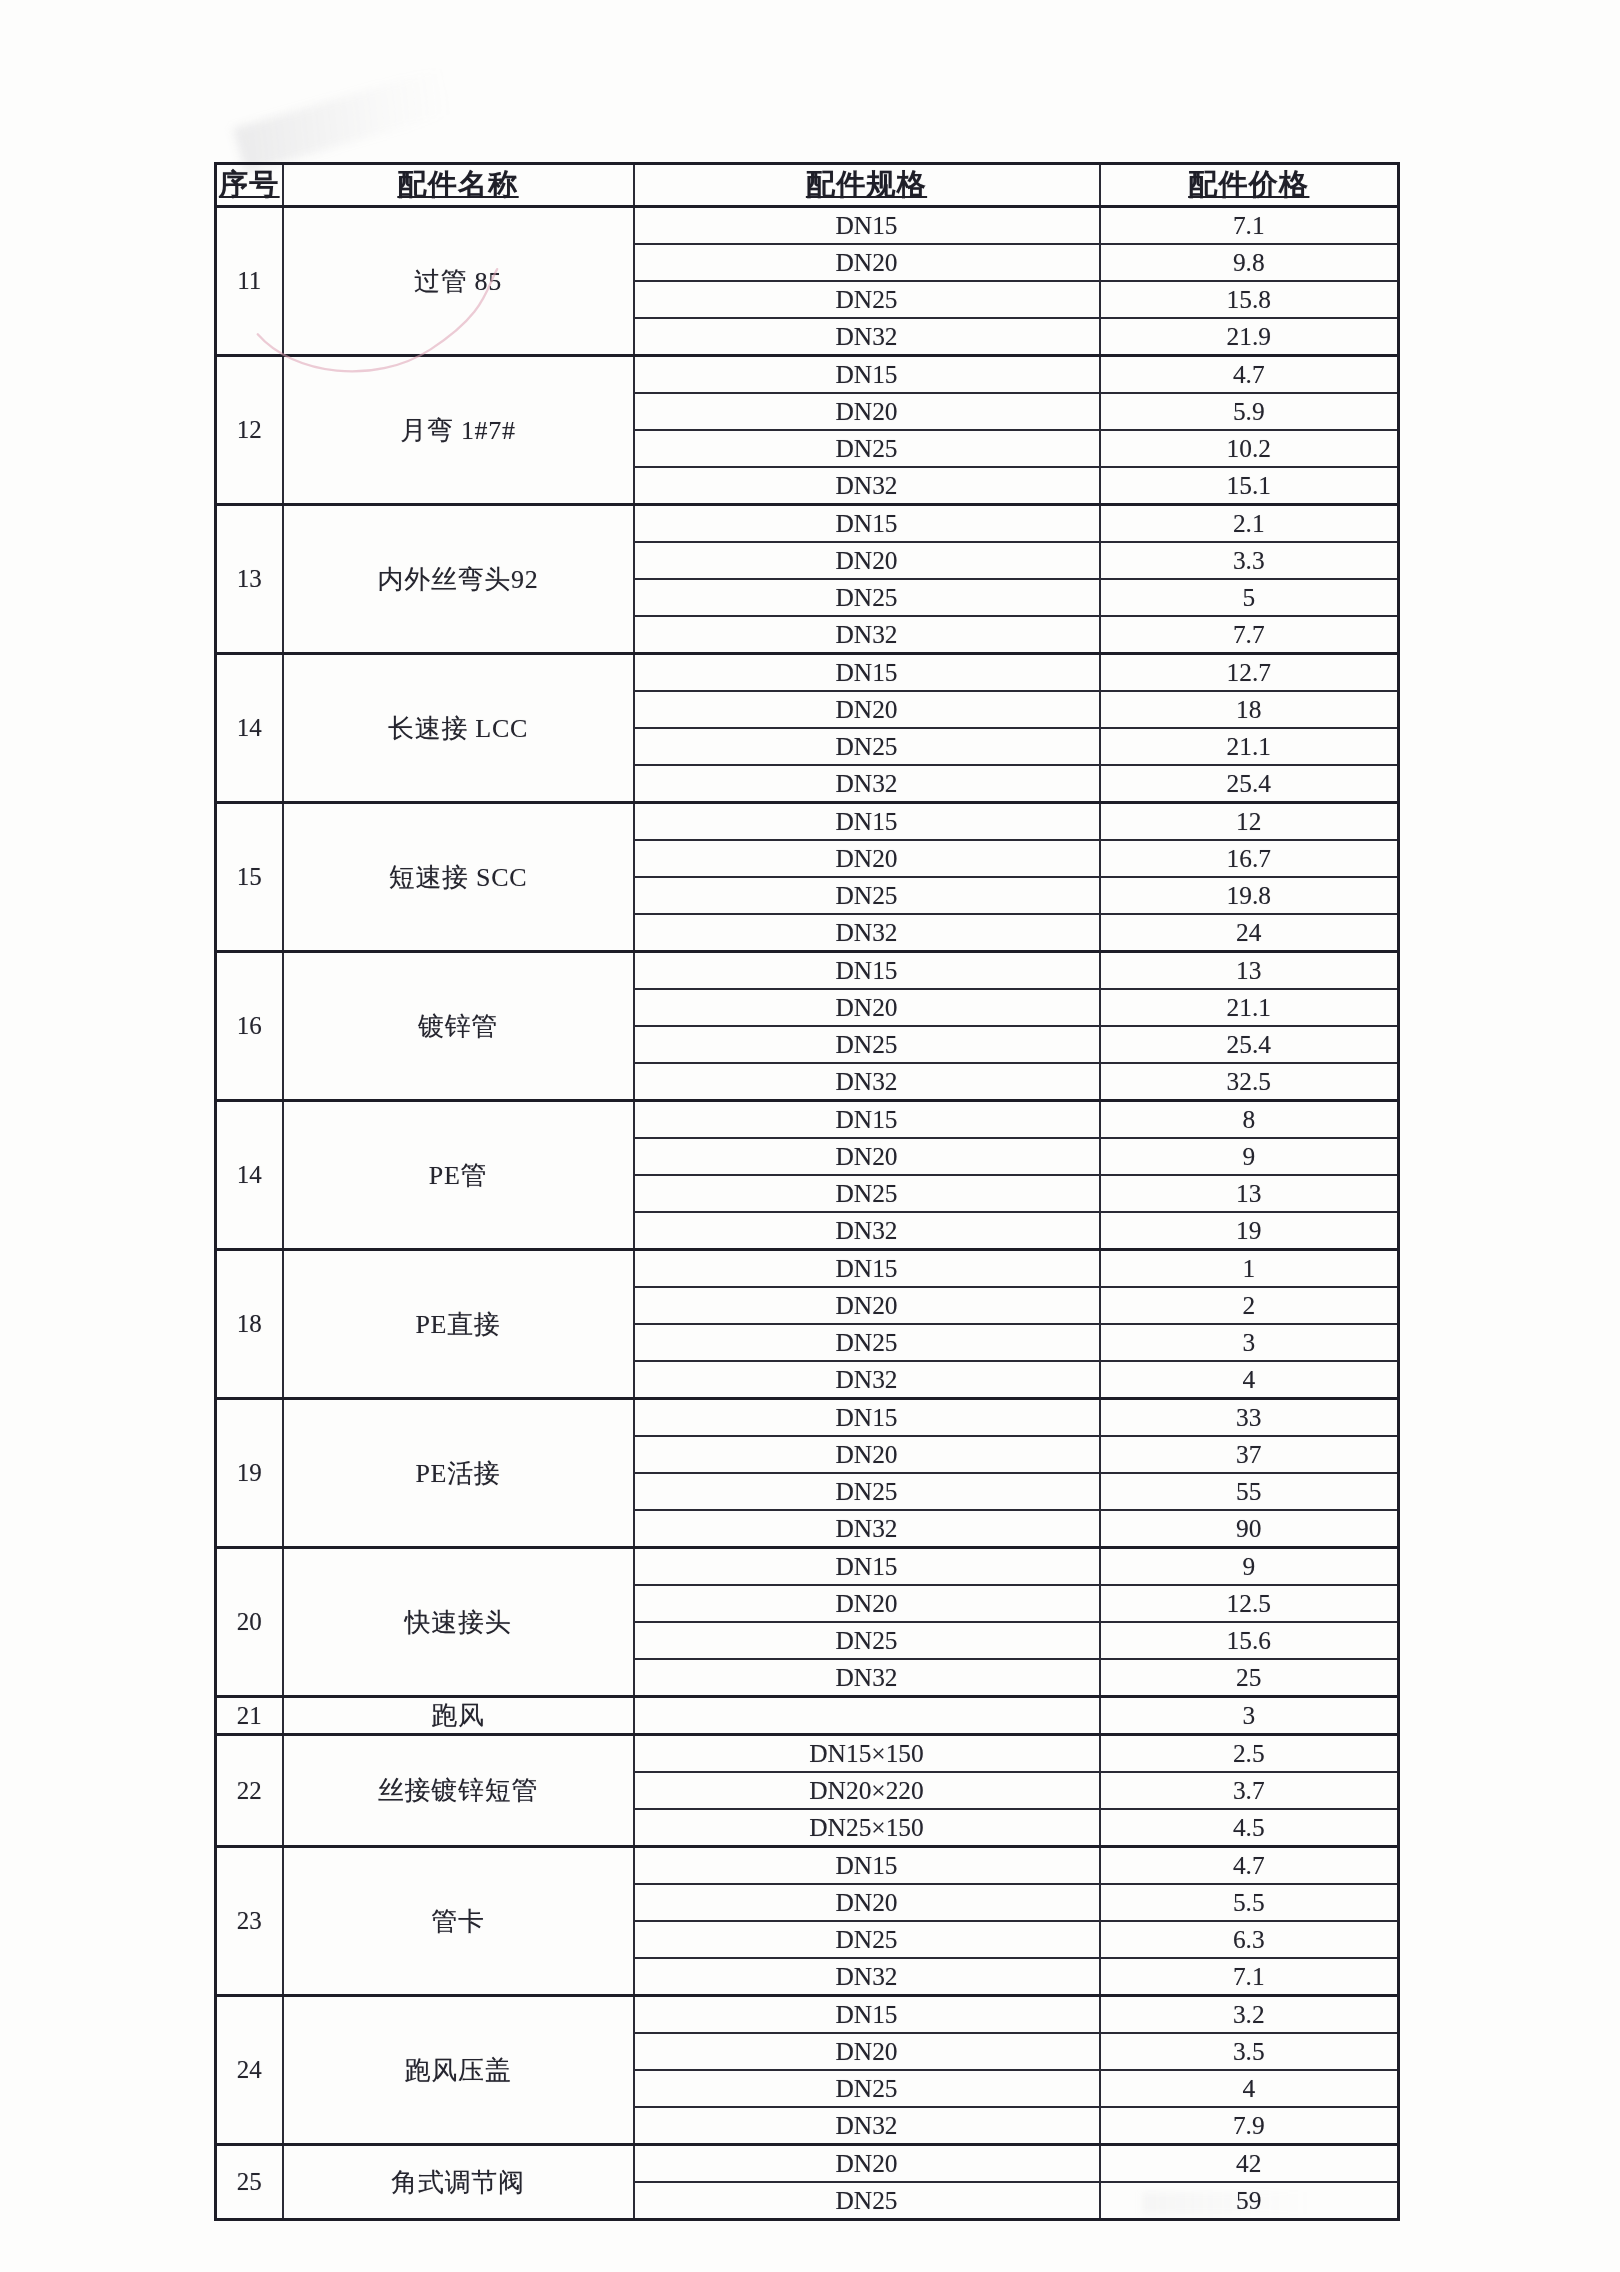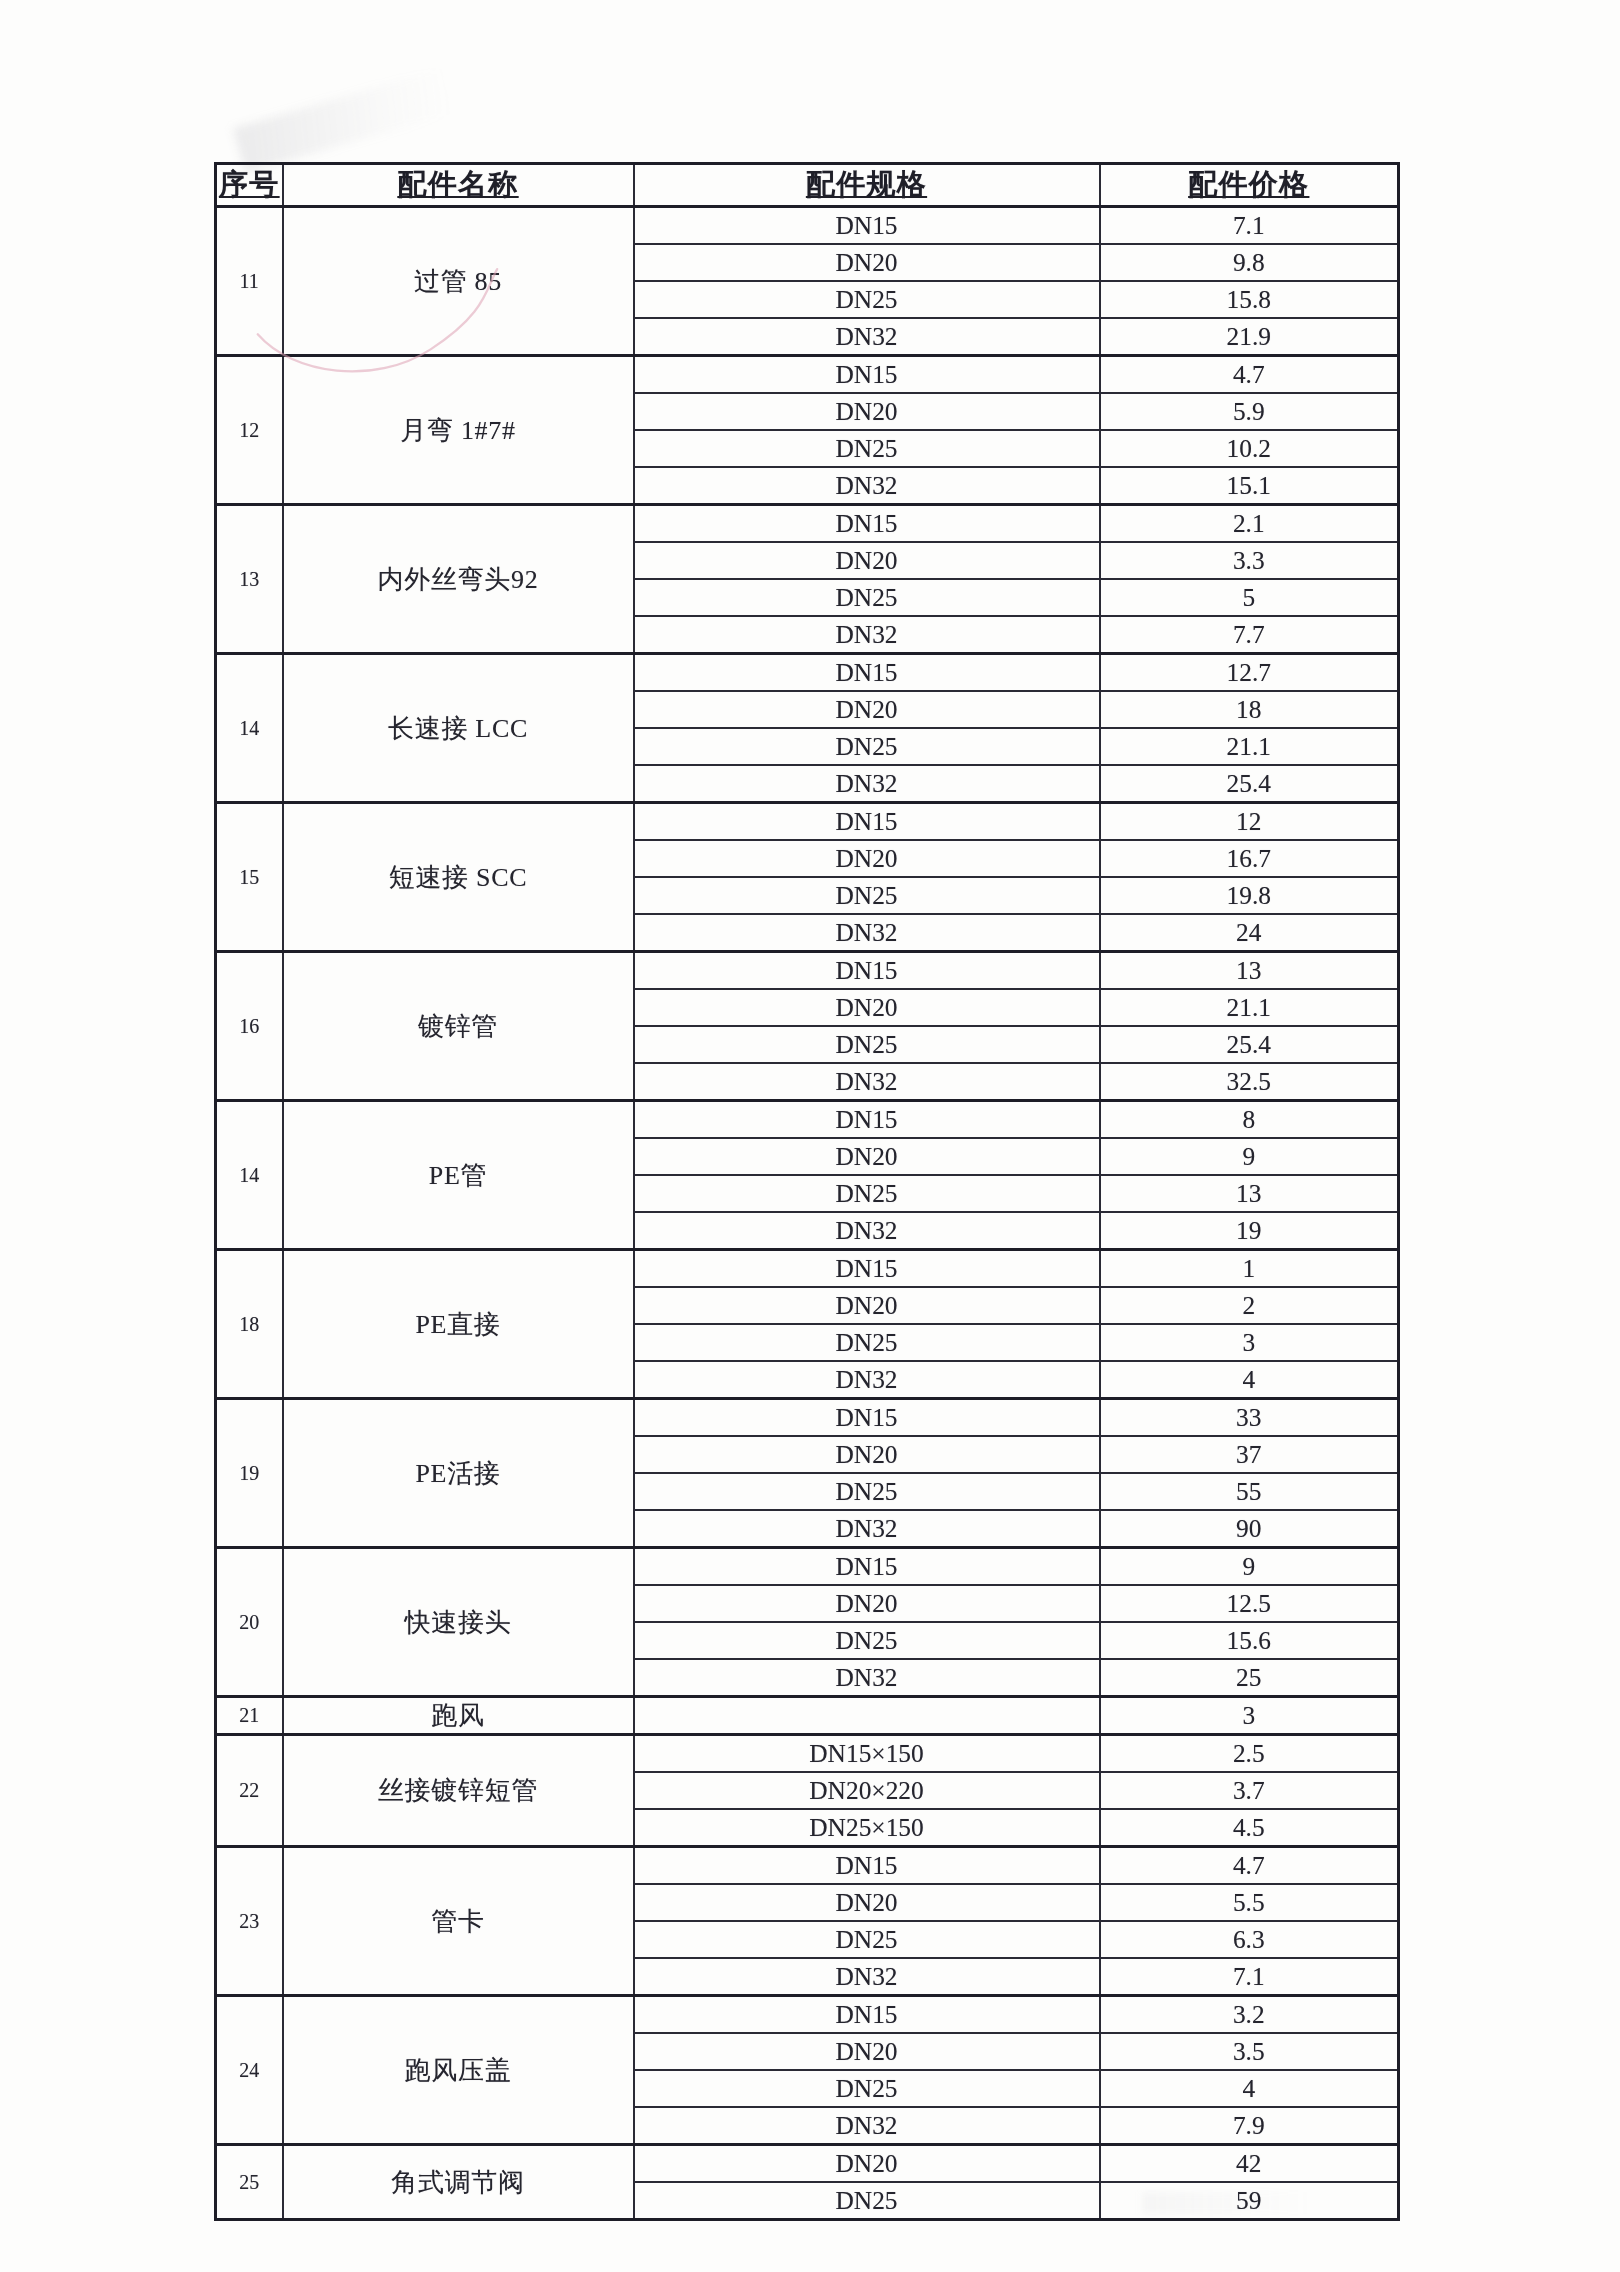--- a/index.html
+++ b/index.html
@@ -49,21 +49,21 @@
     font-size:29px;
     font-weight:bold;
     letter-spacing:1.3px;
     color:#1f1f28;
   }
   .price-table td {
     height:35px;
     font-size:25.4px;
   }
   .price-table td.col-name { font-size:26px; letter-spacing:0.7px; }
-  .price-table td.col-no   { font-size:20px; }
+  .price-table td.col-no   { font-size:25px; }
   .price-table tr.group-start td { border-top:3.3px solid #1d1d27;margin-left:20px; }
   .price-table thead tr th { border-bottom:3.3px solid #1d1d27;text-decoration:underline; }
 
   
   svg.stamp-overlay {
     position:absolute; left:0; top:0; width:1620px; height:2273px;
     pointer-events:none;
   }
 </style>
 </head>

